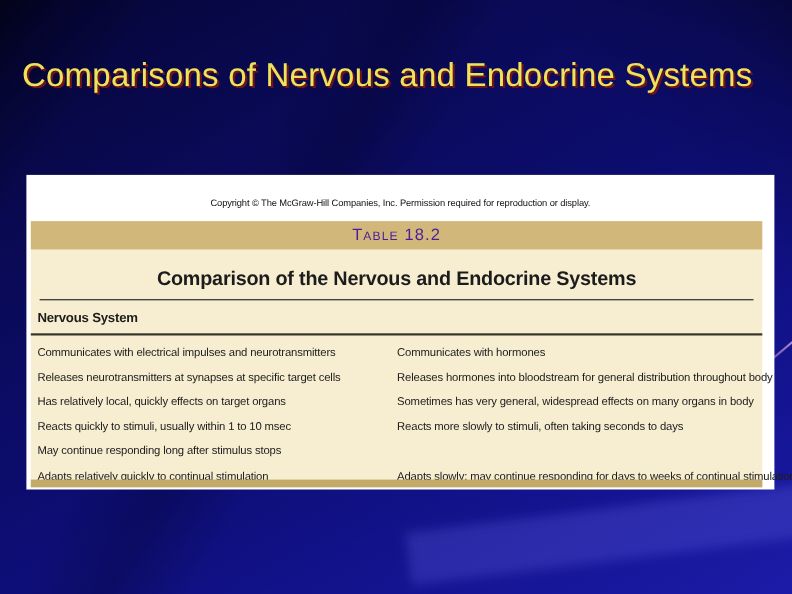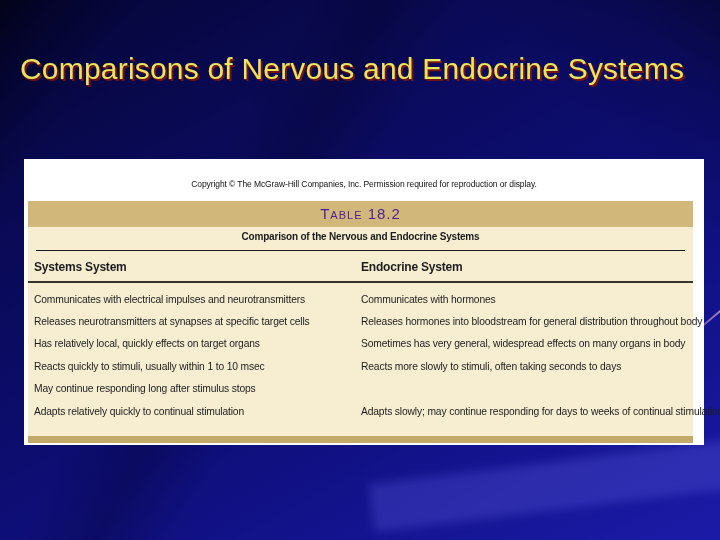--- a/index.html
+++ b/index.html
@@ -65,24 +65,24 @@
     color: #4c1d95;
   }
   .tbody {
     position: relative;
     margin: 0 11px 0 4px;
     height: 216px;
     background: #f7eed2;
     color: #1c1c1c;
   }
   .tbl-title {
-    padding-top: 4px;
+    padding-top: 16px;
     text-align: center;
     font-weight: bold;
-    font-size: 10px; letter-spacing: -0.2px;
+    font-size: 18px; letter-spacing: -0.2px;
   }
   .rule1 {
     margin: 8px 8px 0 8px;
     border-top: 1.2px solid #1a1a1a;
   }
   .hdr-row {
     display: grid;
     grid-template-columns: 327px 1fr;
     padding: 9px 0 7px 0;
   }
@@ -125,22 +125,21 @@
   <div class="panel">
     <div class="copyright">Copyright © The McGraw-Hill Companies, Inc. Permission required for reproduction or display.</div>
 
     <div class="band">Table 18.2</div>
 
     <div class="tbody">
       <div class="tbl-title">Comparison of the Nervous and Endocrine Systems</div>
       <div class="rule1"></div>
 
       <div class="hdr-row">
-        <div class="cell">Systems System</div>
-        <div class="cell">Endocrine System</div>
+        <div class="cell">Nervous System</div>
       </div>
       <div class="rule2"></div>
 
       <div class="rows">
         <div class="row">
           <div class="cell">Communicates with electrical impulses and neurotransmitters</div>
           <div class="cell">Communicates with hormones</div>
         </div>
         <div class="row">
           <div class="cell">Releases neurotransmitters at synapses at specific target cells</div>

